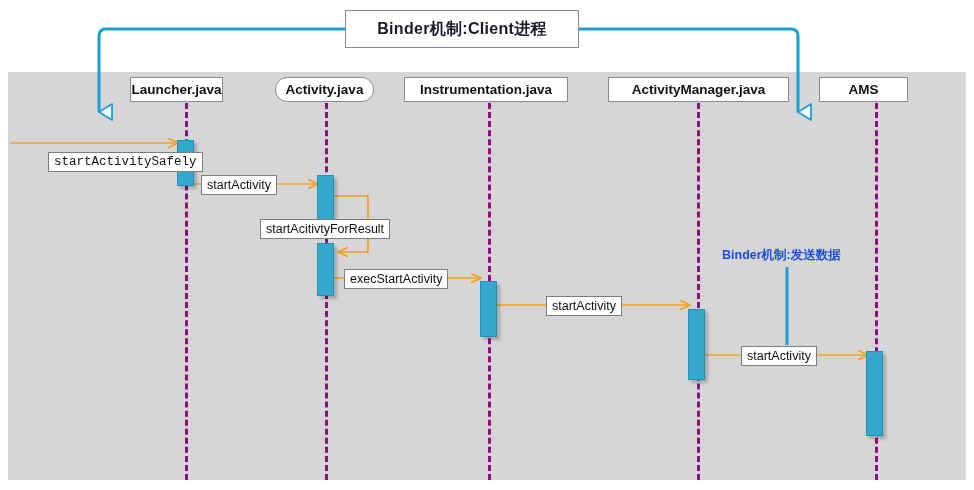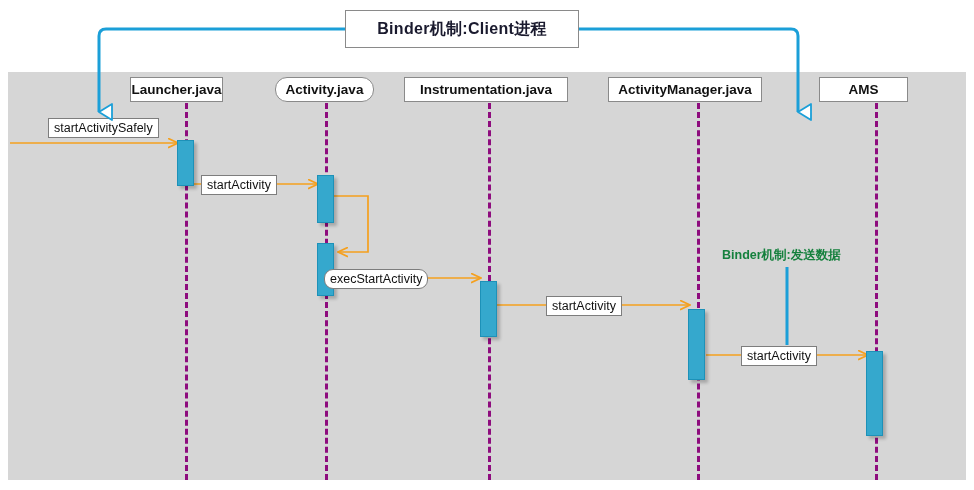--- a/index.html
+++ b/index.html
@@ -92,21 +92,21 @@
     font-size: 12.5px;
     color: #111111;
     white-space: nowrap;
     z-index: 14;
     line-height: 14px;
   }
   .note-text {
     position: absolute;
     font-size: 12.5px;
     font-weight: bold;
-    color: #15803d;
+    color: #1d4ed8;
     white-space: nowrap;
     z-index: 14;
   }
   svg.layer {
     position: absolute;
     left: 0; top: 0;
     width: 974px;
     height: 490px;
     z-index: 6;
     pointer-events: none;
@@ -165,37 +165,40 @@
 
   <div class="lifeline-head" style="left:130px; top:77px; width:93px;">
     <span>Launcher.java</span>
   </div>
   <div class="lifeline-head" style="left:275px; top:77px; width:99px;border-radius:12px;">
     <span>Activity.java</span>
   </div>
   <div class="lifeline-head" style="left:404px; top:77px; width:164px;">
     <span>Instrumentation.java</span>
   </div>
-  <div class="lifeline-head" style="left:608px; top:77px; width:154px;">
+  <div class="lifeline-head" style="left:608px; top:77px; width:181px;">
     <span>ActivityManager.java</span>
   </div>
   <div class="lifeline-head" style="left:819px; top:77px; width:89px;">
     <span>AMS</span>
   </div>
 
-  <div class="msg-label" style="left:48px; top:118px;">
+  <div class="msg-label" style="left:48px; top:152px;font-family:Liberation Mono, monospace;">
     <span>startActivitySafely</span>
   </div>
 
   <div class="msg-label" style="left:201px; top:175px;">
     <span>startActivity</span>
   </div>
 
-
-  <div class="msg-label" style="left:324px; top:269px;border-radius:9px;">
+  <div class="msg-label" style="left:260px; top:219px;">
+    <span>startAcitivtyForResult</span>
+  </div>
+
+  <div class="msg-label" style="left:344px; top:269px;">
     <span>execStartActivity</span>
   </div>
 
   <div class="msg-label" style="left:546px; top:296px;">
     <span>startActivity</span>
   </div>
 
   <div class="msg-label" style="left:741px; top:346px;">
     <span>startActivity</span>
   </div>

